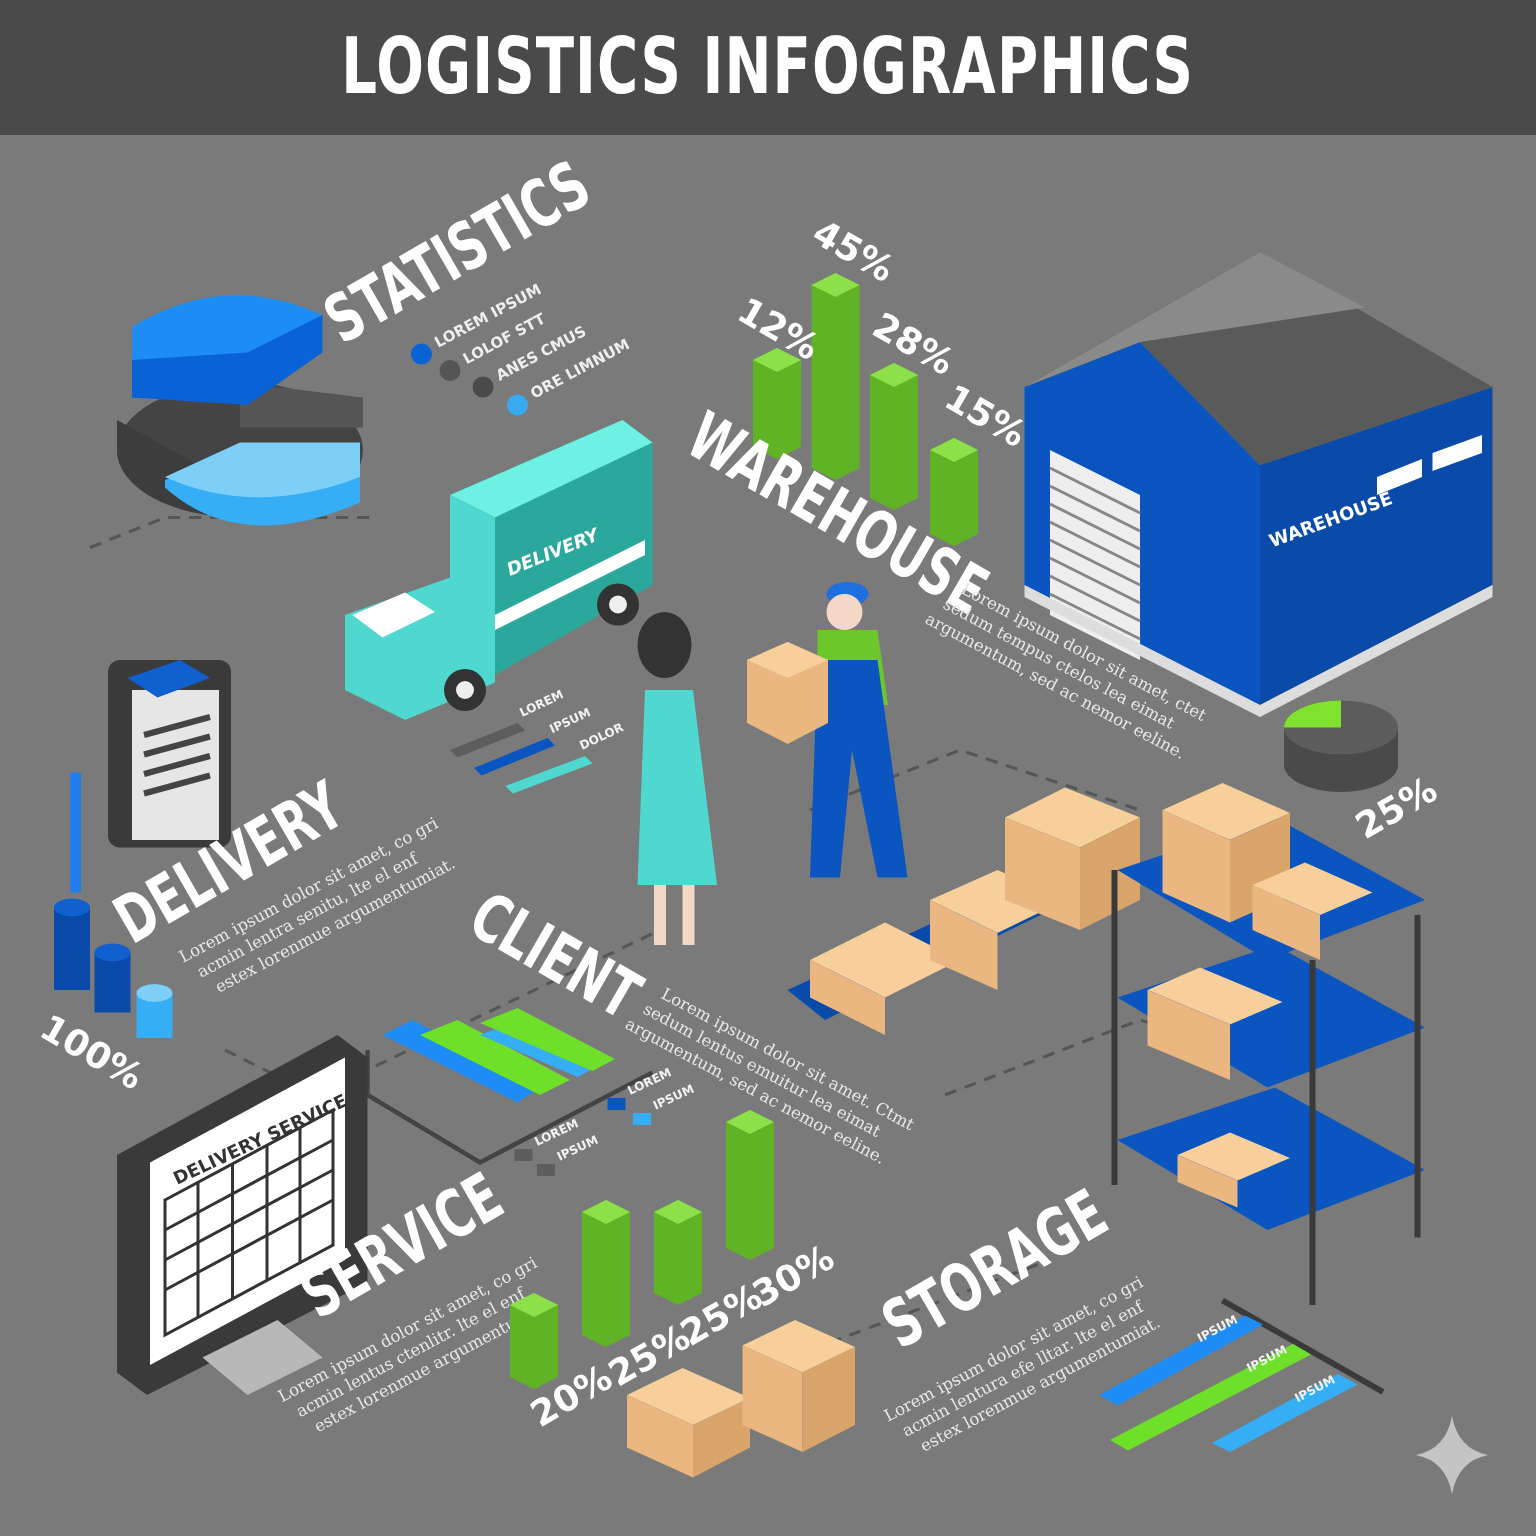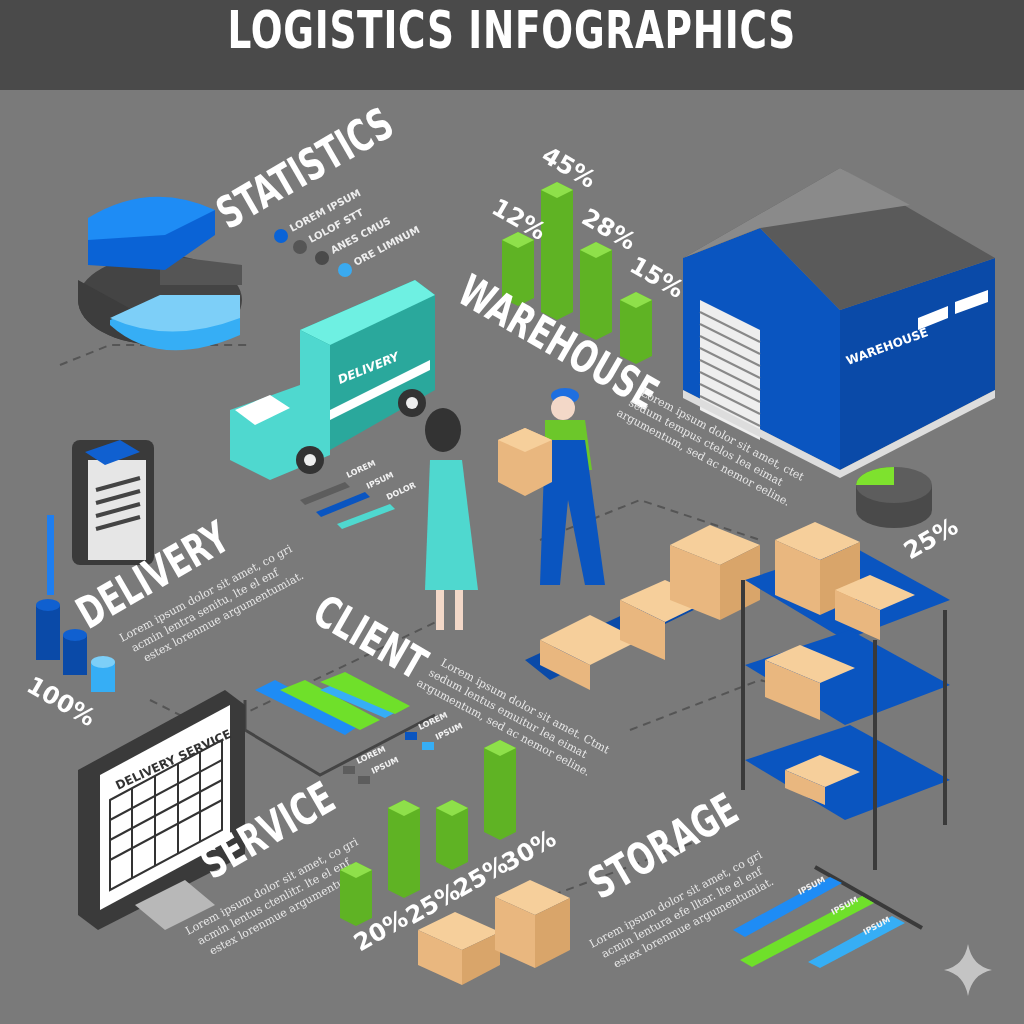--- a/index.html
+++ b/index.html
@@ -1,17 +1,17 @@
 <!DOCTYPE html>
 <html><head>
 <meta charset="utf-8">
 <style>
   html,body{margin:0;padding:0;}
   body{width:1024px;height:1024px;overflow:hidden;background:#7a7a7a;font-family:"Liberation Sans","DejaVu Sans",sans-serif;position:relative;}
-  .header{position:absolute;left:0;top:0;width:1024px;height:90px;background:#4a4a4a;display:flex;align-items:flex-start;justify-content:center;}
+  .header{position:absolute;left:0;top:0;width:1024px;height:90px;background:#4a4a4a;display:flex;align-items:center;justify-content:center;}
   .header h1{margin:0;color:#fff;font-family:"DejaVu Sans","Liberation Sans",sans-serif;font-weight:bold;font-size:52px;letter-spacing:1px;transform:scaleX(0.72);transform-origin:center;}
   .canvas{position:absolute;left:0;top:90px;width:1024px;height:934px;}
   svg text{font-family:"DejaVu Sans","Liberation Sans",sans-serif;}
   .iso-title{fill:#ffffff;font-weight:bold;font-size:44px;}
   .pct{fill:#ffffff;font-weight:bold;font-size:24px;}
   .lorem{fill:#e8e8e8;font-size:11px;font-family:"DejaVu Serif","Liberation Serif",serif;}
   .legend{fill:#eeeeee;font-size:10px;font-weight:bold;}
   .tiny{fill:#f2f2f2;font-size:8px;font-weight:bold;}
   .dash{stroke:#555;stroke-width:2;stroke-dasharray:8 6;fill:none;}
 </style>

